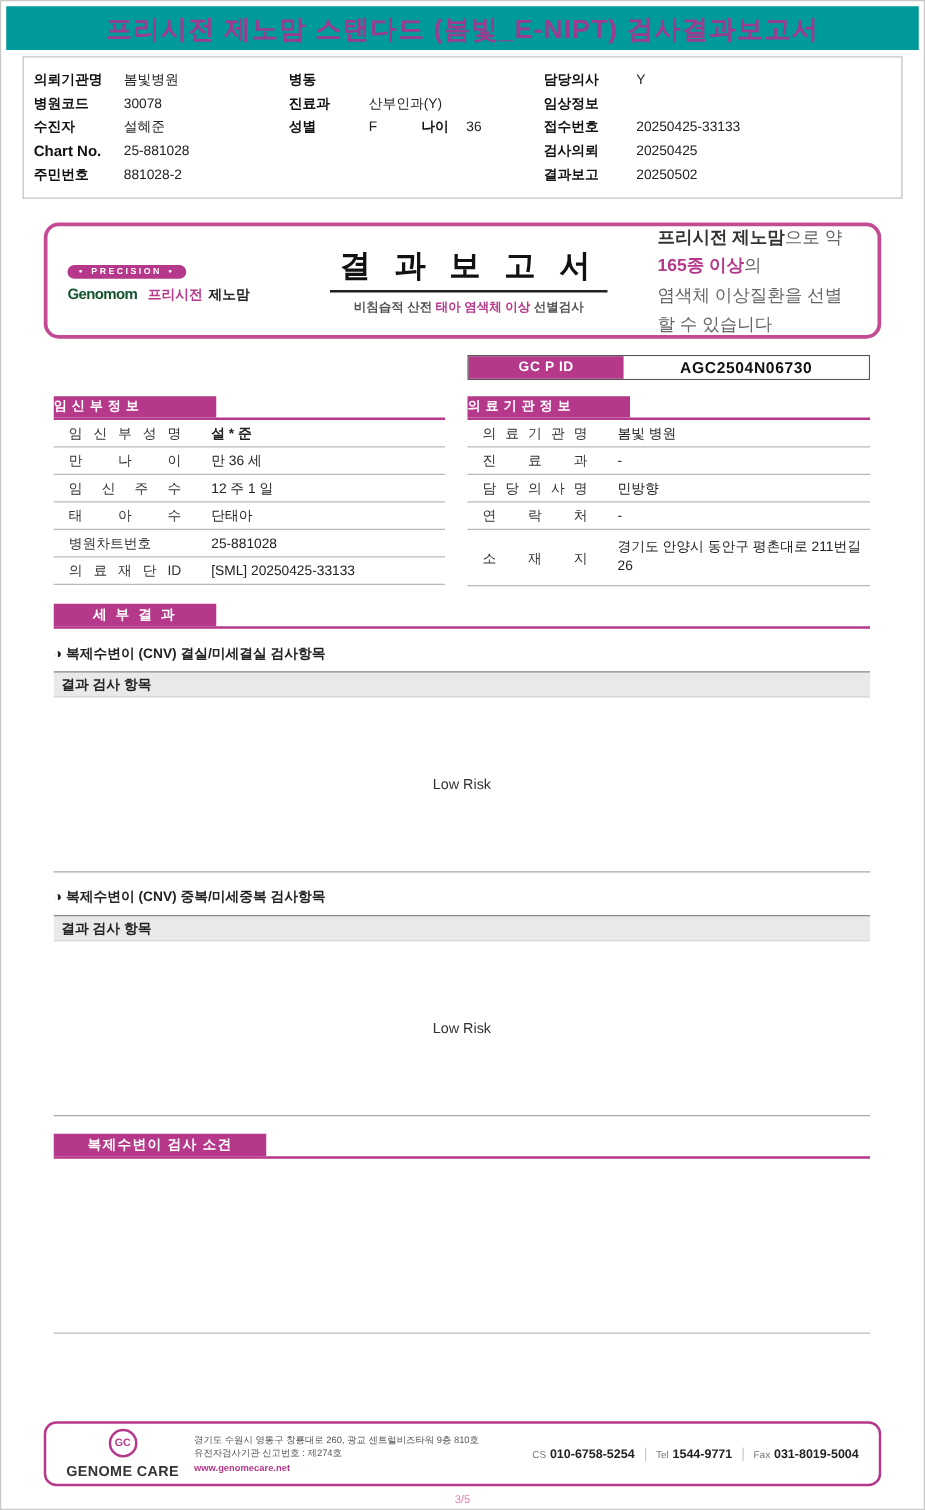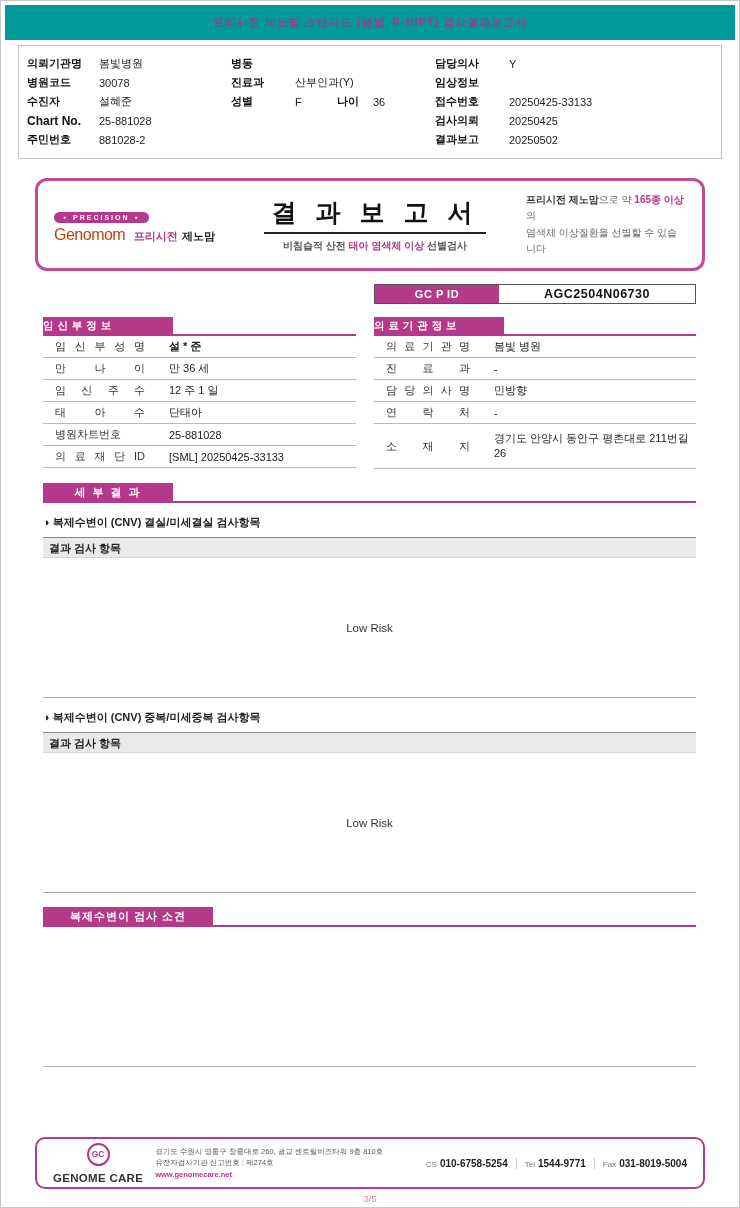--- a/index.html
+++ b/index.html
@@ -2,21 +2,21 @@
 <html><head>
 <meta charset="utf-8">
 <style>
   * { margin:0; padding:0; box-sizing:border-box; }
   html,body { background:#f2f2f2; }
   body { font-family:"Liberation Sans","DejaVu Sans",sans-serif; }
   .page { position:relative; width:740px; height:1208px; background:#fff; border:1px solid #c9c9c9; margin:0 auto; overflow:hidden; }
 
   
   .topbar { margin:4px 4px 0 4px; height:35px; background:#009a9a; display:flex; align-items:center; justify-content:center; }
-  .topbar span { color:#9c3b8f; font-size:11px; font-weight:bold; letter-spacing:1px; }
+  .topbar span { color:#9c3b8f; font-size:21px; font-weight:bold; letter-spacing:1px; }
 
   
   .headbox { margin:5px 17px 0 17px; border:1px solid #c2c2c2; background:#fff; padding:8px 0 9px 0; display:flex; }
   .hcol { display:flex; flex-direction:column; }
   .hcol1 { width:212px; padding-left:8px; }
   .hcol2 { width:204px; }
   .hcol3 { flex:1; }
   .hrow { height:19px; display:flex; align-items:center; font-size:11px; }
   .hlabel { font-weight:bold; color:#111; }
   .hcol1 .hlabel { width:72px; }
@@ -24,29 +24,29 @@
   .hcol3 .hlabel { width:74px; }
   .hval { color:#222; }
   .chartno { font-size:12px; }
 
   
   .frame { margin:19px 34px 0 34px; height:93px; border:3px solid #c44b93; border-radius:12px; display:flex; align-items:center; padding:0 16px; background:#fff; }
   .logo { width:170px; }
   .pill { display:inline-flex; align-items:center; gap:5px; background:#b5388a; color:#fff; border-radius:9px; font-size:7px; font-weight:bold; letter-spacing:2px; padding:2px 9px; }
   .pill .dot { font-size:5px; line-height:1; }
   .brandline { margin-top:3px; white-space:nowrap; }
-  .brand-en { font-size:16px; font-weight:normal; color:#c2410c; letter-spacing:-0.5px; }
+  .brand-en { font-size:12px; font-weight:bold; color:#14532d; letter-spacing:-0.5px; }
   .brand-kr-h { font-size:11px; font-weight:bold; color:#b5388a; margin-left:4px; }
   .brand-kr { font-size:11px; font-weight:bold; color:#222; }
   .frame-center { flex:1; text-align:center; }
   .rtitle { font-size:25px; font-weight:bold; letter-spacing:6px; color:#111; }
   .runderline { width:222px; margin:3px auto 5px auto; border-bottom:2px solid #222; }
   .rsubtitle { font-size:10px; font-weight:bold; color:#555; }
   .rsubtitle .hl { color:#b5388a; }
-  .tagline { width:160px; font-size:10px; color:#666; line-height:1.65; }
+  .tagline { width:160px; font-size:14px; color:#666; line-height:1.65; }
   .tagline .tb { color:#333; font-weight:bold; }
   .tagline .hl { color:#b5388a; font-weight:bold; }
 
   
   .content { margin:0 43px 0 42px; }
 
   
   .gcpid-row { margin-top:13px; display:flex; justify-content:flex-end; }
   .gcpid { width:322px; height:20px; display:flex; border:1px solid #555; }
   .gcpid-label { width:124px; background:#b5388a; color:#fff; font-size:11px; font-weight:bold; display:flex; align-items:center; justify-content:center; letter-spacing:0.5px; }

